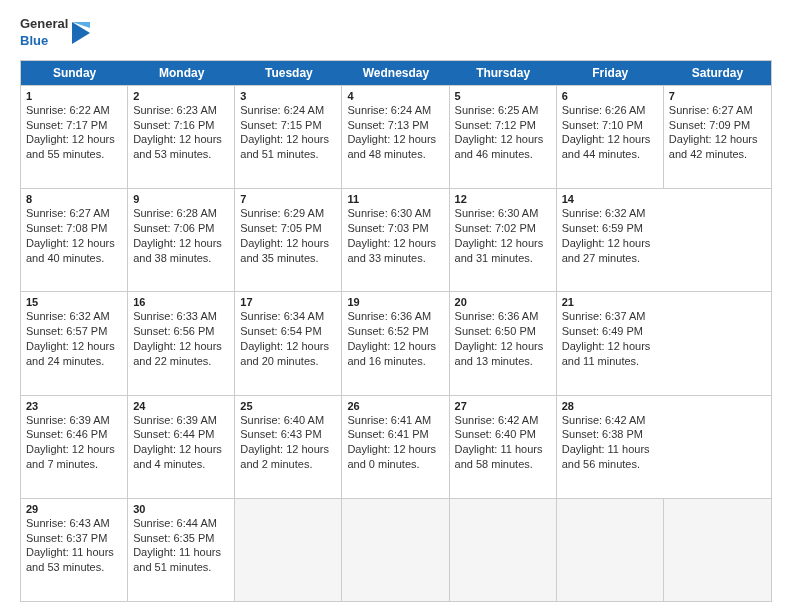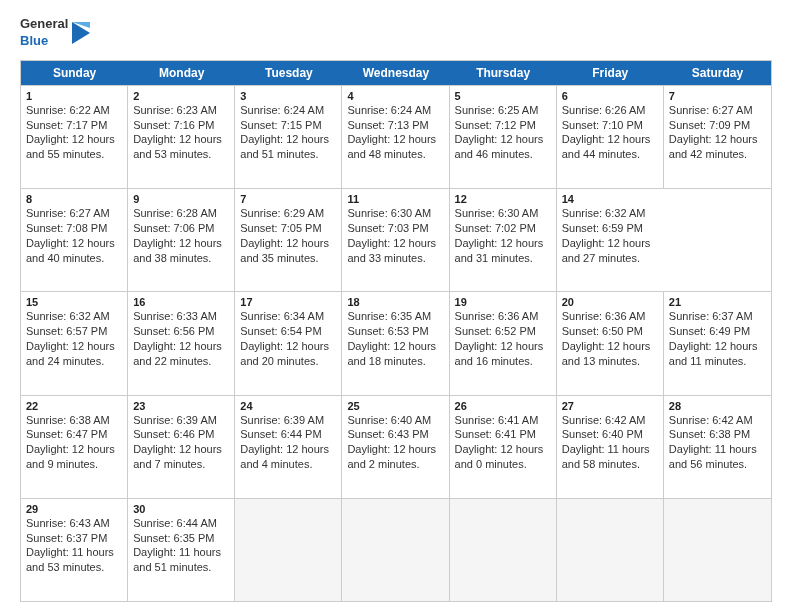--- a/index.html
+++ b/index.html
@@ -256,28 +256,20 @@
     </div>
           <div class="cal-cell">
       <div class="day-num">17</div>
       <div class="day-info">
         Sunrise: 6:34 AM<br>
         Sunset: 6:54 PM<br>
         Daylight: 12 hours and 20 minutes.
       </div>
     </div>
           <div class="cal-cell">
-      <div class="day-num">18</div>
-      <div class="day-info">
-        Sunrise: 6:35 AM<br>
-        Sunset: 6:53 PM<br>
-        Daylight: 12 hours and 18 minutes.
-      </div>
-    </div>
-          <div class="cal-cell">
       <div class="day-num">19</div>
       <div class="day-info">
         Sunrise: 6:36 AM<br>
         Sunset: 6:52 PM<br>
         Daylight: 12 hours and 16 minutes.
       </div>
     </div>
           <div class="cal-cell">
       <div class="day-num">20</div>
       <div class="day-info">
@@ -289,28 +281,20 @@
           <div class="cal-cell">
       <div class="day-num">21</div>
       <div class="day-info">
         Sunrise: 6:37 AM<br>
         Sunset: 6:49 PM<br>
         Daylight: 12 hours and 11 minutes.
       </div>
     </div>
         </div>
         <div class="cal-row">
-          <div class="cal-cell">
-      <div class="day-num">22</div>
-      <div class="day-info">
-        Sunrise: 6:38 AM<br>
-        Sunset: 6:47 PM<br>
-        Daylight: 12 hours and 9 minutes.
-      </div>
-    </div>
           <div class="cal-cell">
       <div class="day-num">23</div>
       <div class="day-info">
         Sunrise: 6:39 AM<br>
         Sunset: 6:46 PM<br>
         Daylight: 12 hours and 7 minutes.
       </div>
     </div>
           <div class="cal-cell">
       <div class="day-num">24</div>

